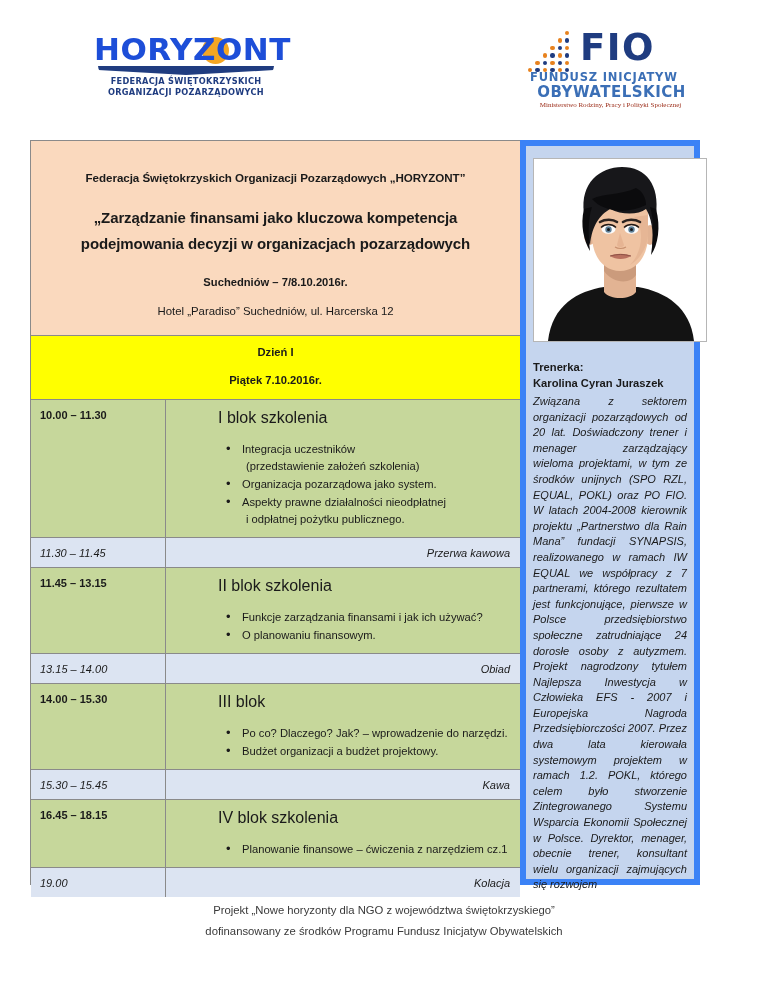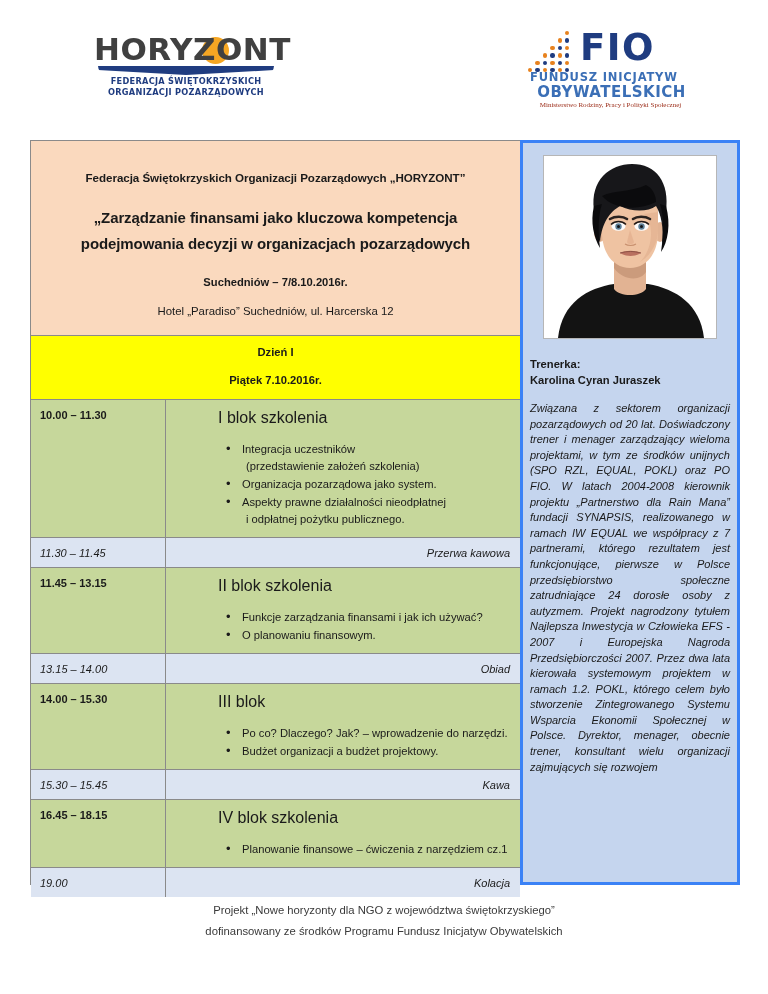--- a/index.html
+++ b/index.html
@@ -23,21 +23,21 @@
   .logo-horyzont {
     position: absolute; left: 94px; top: 32px;
     width: 184px; height: 70px;
   }
   .hz-word {
     position: relative;
     font-family: "DejaVu Sans", sans-serif;
     font-weight: bold;
     font-size: 31px;
     letter-spacing: 0.5px;
-    color: #404040;
+    color: #1d4ed8;
     line-height: 34px;
     text-align: center;
     width: 184px;
   }
   .hz-dot {
     position: absolute;
     left: 108px; top: 5px;
     width: 27px; height: 27px;
     border-radius: 50%;
     background: #F5A623;
@@ -125,23 +125,23 @@
     width: 710px; height: 745px; padding-left: 8px;
   }
   .leftcol {
     position: absolute; left: 0; top: 0;
     width: 490px; height: 745px;
     border: 1px solid #8a8a8a;
     border-right: none;
   }
   .rightcol {
     position: absolute; left: 490px; top: 0;
-    width: 220px; height: 745px;
+    width: 180px; height: 745px;
     background: #C5D5EE;
-    border: 3px solid #3b82f6;
+    border: 6px solid #3b82f6;
     padding: 6px 7px 4px 7px;
   }
 
   
   .hdr {
     background: #FAD9BE;
     padding: 26px 14px 18px 14px;
     border-bottom: 1px solid #8a8a8a;
   }
   .hdr .l1 {
@@ -226,21 +226,21 @@
     overflow: hidden;
   }
   .photo-wrap svg { display: block; }
   .tr-head {
     margin-top: 17px;
     font-weight: bold;
     font-size: 11.2px;
     line-height: 16px;
   }
   .tr-bio {
-    margin-top: 13px;
+    margin-top: 3px;
     font-style: italic;
     font-size: 11px;
     line-height: 15.6px;
     text-align: justify;
     text-align-last: left;
     hyphens: none;
   }
   .tr-bio p { margin: 0; }
 
   

